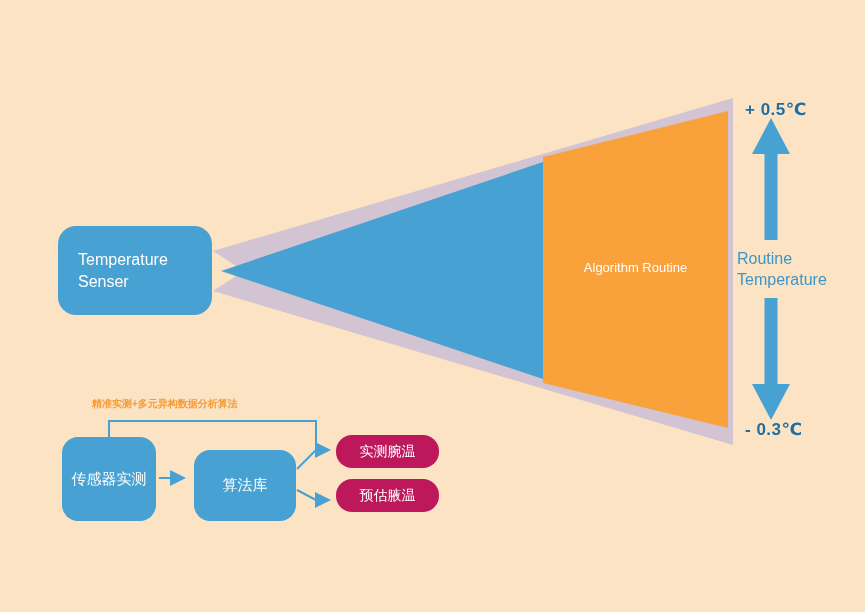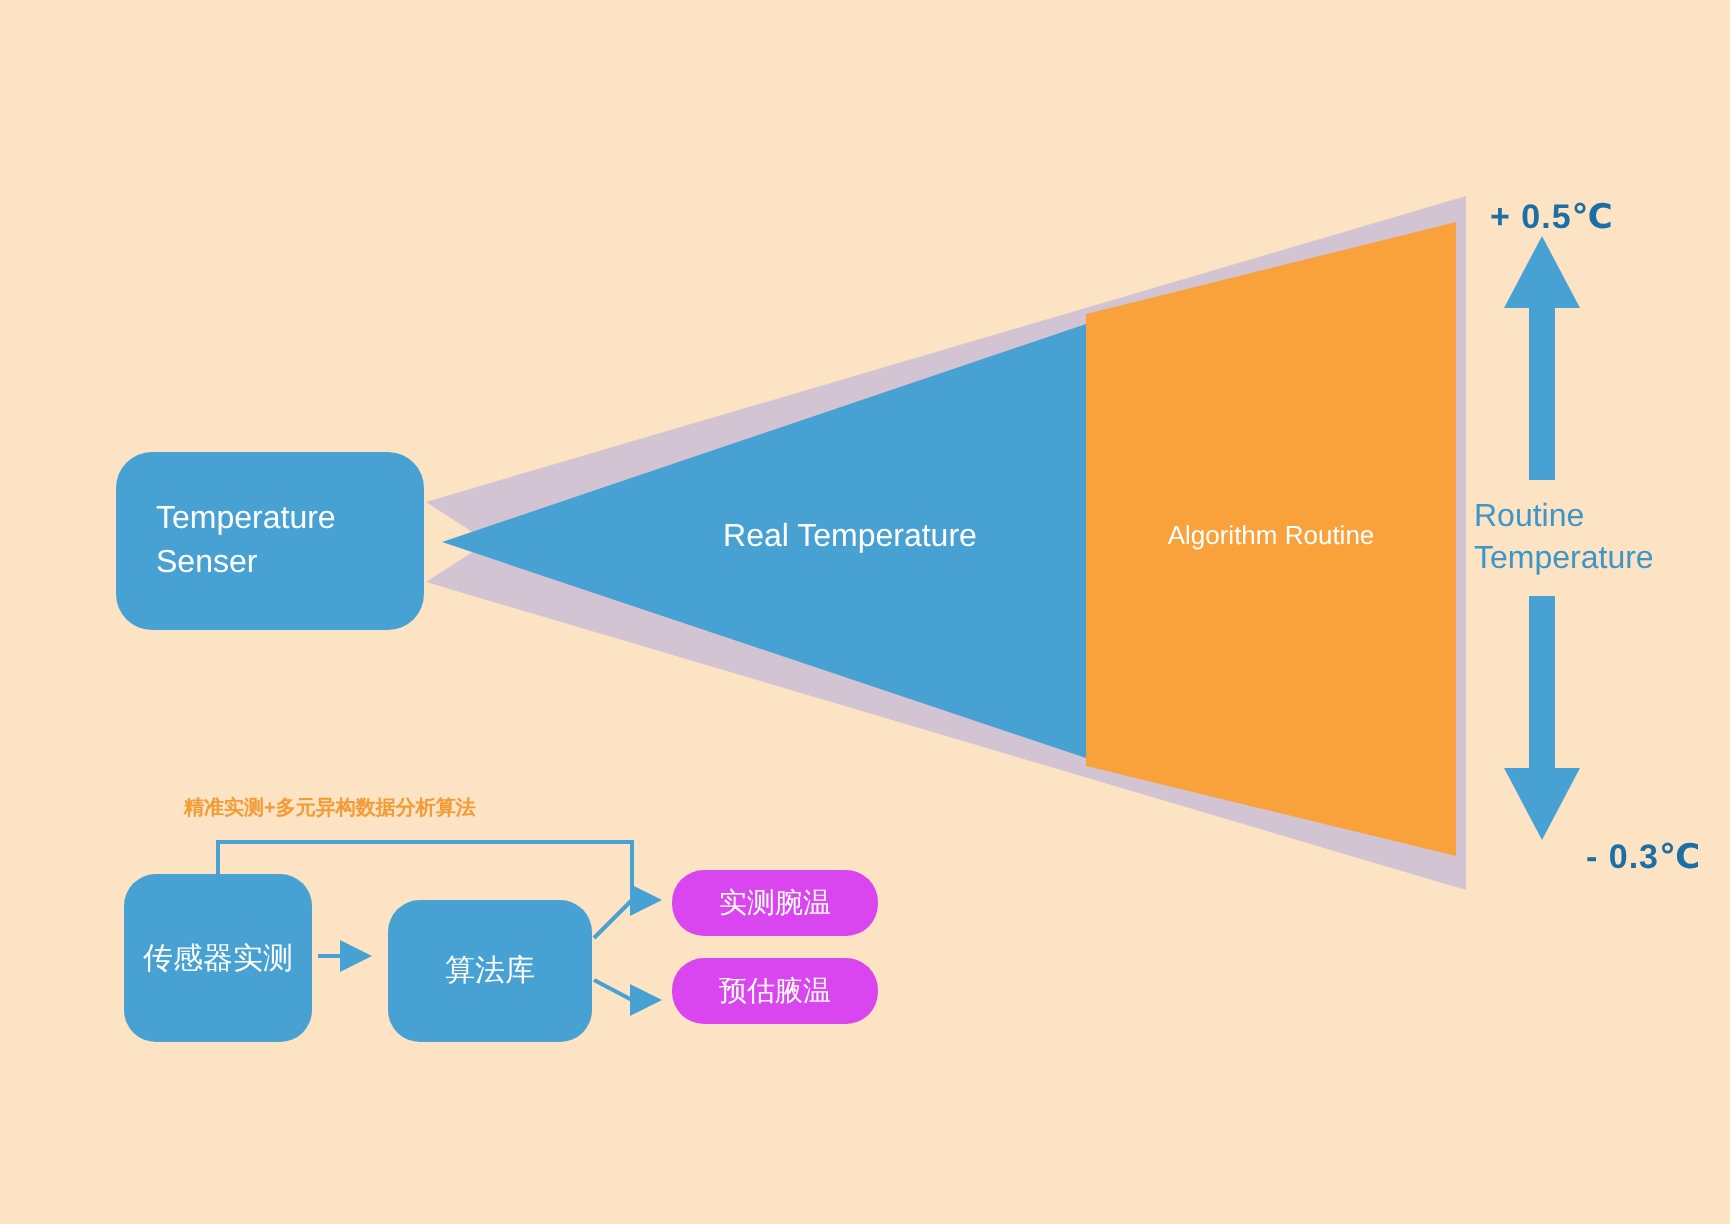--- a/index.html
+++ b/index.html
@@ -52,21 +52,21 @@
   .real-temp { left: 335px; top: 260px; width: 180px; }
   .algo      { left: 558px; top: 260px; width: 155px; font-size: 13px; }
   .bound {
     position: absolute;
     color: #1C6FA5;
     font-size: 17px;
     font-weight: bold;
     letter-spacing: 0.5px;
   }
   .upper { left: 745px; top: 99px; }
-  .lower { left: 745px; top: 419px; margin-left: 48px; }
+  .lower { left: 745px; top: 419px; }
   .axis-label {
     position: absolute;
     left: 737px; top: 248px;
     width: 112px;
     color: #3E96C8;
     font-size: 16px;
     line-height: 21px;
   }
   .caption {
     position: absolute;
@@ -84,21 +84,21 @@
     text-align: center;
   }
   .node-algo {
     left: 194px; top: 450px;
     width: 102px; height: 71px;
     border-radius: 16px;
     font-size: 15px;
   }
   .pill {
     position: absolute;
-    background: #d946ef;
+    background: #be185d;
     color: #ffffff;
     display: flex;
     align-items: center;
     justify-content: center;
     border-radius: 16px;
     font-size: 14px;
   }
   .node-wrist    { left: 336px; top: 435px; width: 103px; height: 33px; }
   .node-axillary { left: 336px; top: 479px; width: 103px; height: 33px; }
 </style>
@@ -137,21 +137,20 @@
       <path class="conn" d="M297,490 L316,500"></path>
       <path class="conn" d="M316,500 L329,500" marker-end="url(#arrowhead)"></path>
       <path class="conn" d="M159,478 L184,478" marker-end="url(#arrowhead)"></path>
     </g>
   </svg>
 
   <div class="box sensor-main">
     <span>Temperature Senser</span>
   </div>
 
-  <div class="label real-temp">Real Temperature</div>
 
   <div class="label algo">Algorithm Routine</div>
 
   <div class="bound upper">+ 0.5℃</div>
 
   <div class="bound lower">- 0.3℃</div>
 
   <div class="axis-label">Routine Temperature</div>
 
   <div class="caption">精准实测+多元异构数据分析算法</div>

